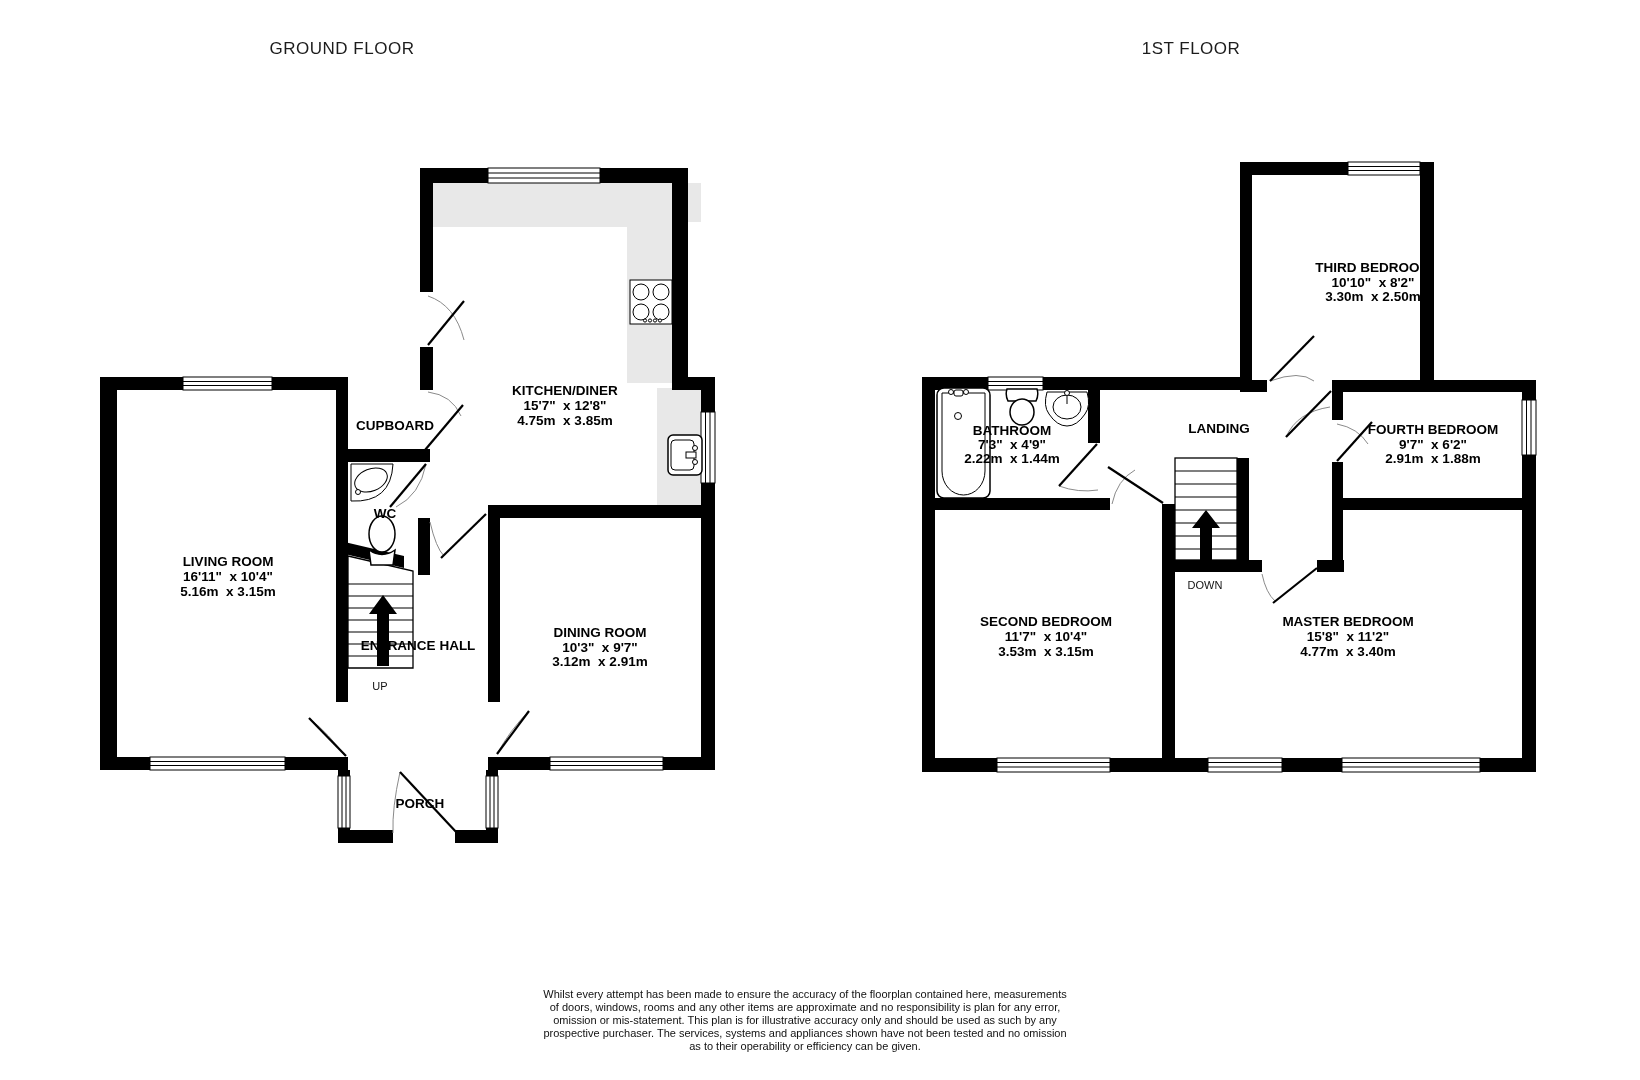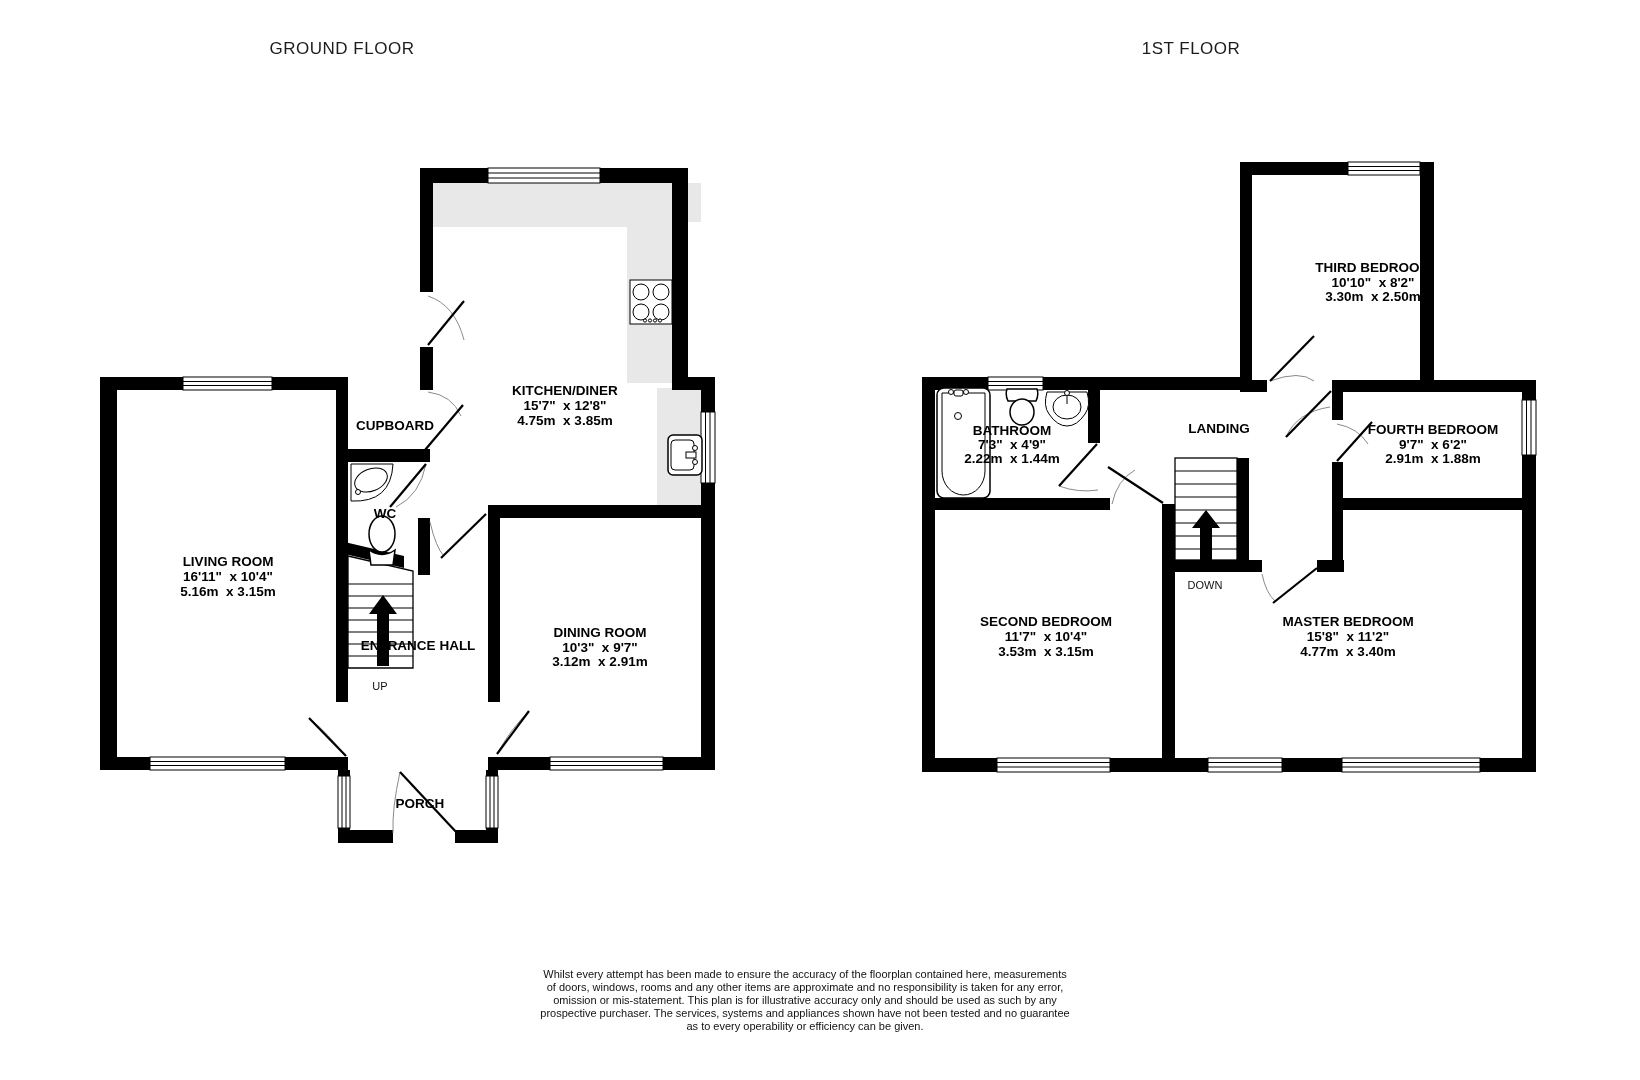--- a/index.html
+++ b/index.html
@@ -14,21 +14,21 @@
   .win{fill:#ffffff;stroke:#000000;stroke-width:1;}
   .winline{stroke:#000000;stroke-width:1;fill:none;}
   .counter{fill:#e8e8e8;}
   .fixture{fill:#ffffff;stroke:#000000;stroke-width:1.5;}
   .fixture-thin{fill:#ffffff;stroke:#000000;stroke-width:1;}
   .door{stroke:#000000;stroke-width:2.2;fill:none;}
   .arc{stroke:#8a8a8a;stroke-width:1;fill:none;}
   .stair{fill:#ffffff;stroke:#000000;stroke-width:1.3;}
   .step{stroke:#000000;stroke-width:1.1;}
   .arrow{fill:#000000;}
-  #footer{position:absolute;left:455px;top:968px;width:700px;text-align:center;
+  #footer{position:absolute;left:455px;top:988px;width:700px;text-align:center;
           font-size:11px;line-height:13px;color:#111111;}
 </style>
 </head>
 <body>
 
 <div id="page">
 <svg width="1640" height="1080" viewBox="0 0 1640 1080">
 
   <g>
     <text class="floor-title" x="342" y="54" text-anchor="middle">GROUND FLOOR</text>
@@ -314,18 +314,18 @@
         <text class="room-label" x="1348" y="626" text-anchor="middle">MASTER BEDROOM</text>
         <text class="room-label" x="1348" y="641" text-anchor="middle">15'8"  x 11'2"</text>
         <text class="room-label" x="1348" y="656" text-anchor="middle">4.77m  x 3.40m</text>
       </g>
     </g>
   </g>
 </svg>
 
   <div id="footer">
     <div>Whilst every attempt has been made to ensure the accuracy of the floorplan contained here, measurements</div>
-    <div>of doors, windows, rooms and any other items are approximate and no responsibility is taken for any error,</div>
+    <div>of doors, windows, rooms and any other items are approximate and no responsibility is plan for any error,</div>
     <div>omission or mis-statement. This plan is for illustrative accuracy only and should be used as such by any</div>
-    <div>prospective purchaser. The services, systems and appliances shown have not been tested and no guarantee</div>
-    <div>as to every operability or efficiency can be given.</div>
+    <div>prospective purchaser. The services, systems and appliances shown have not been tested and no omission</div>
+    <div>as to their operability or efficiency can be given.</div>
   </div>
 </div>
 
 </body></html>

